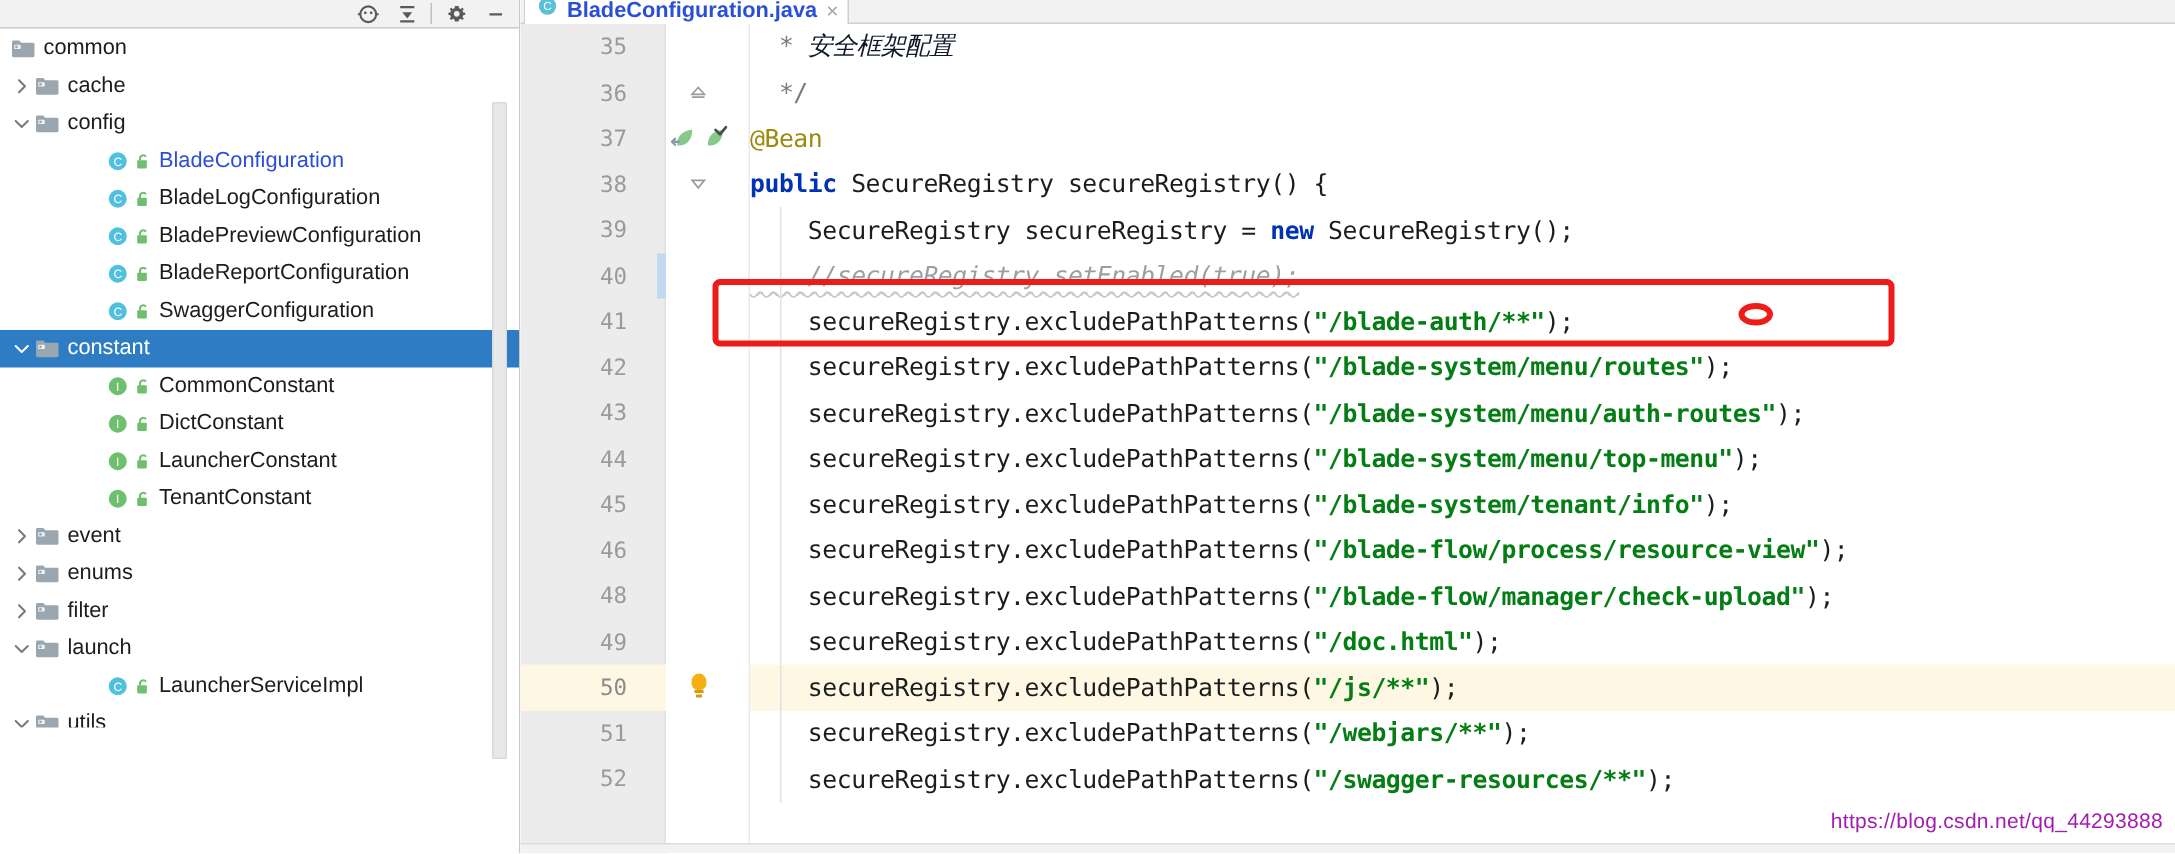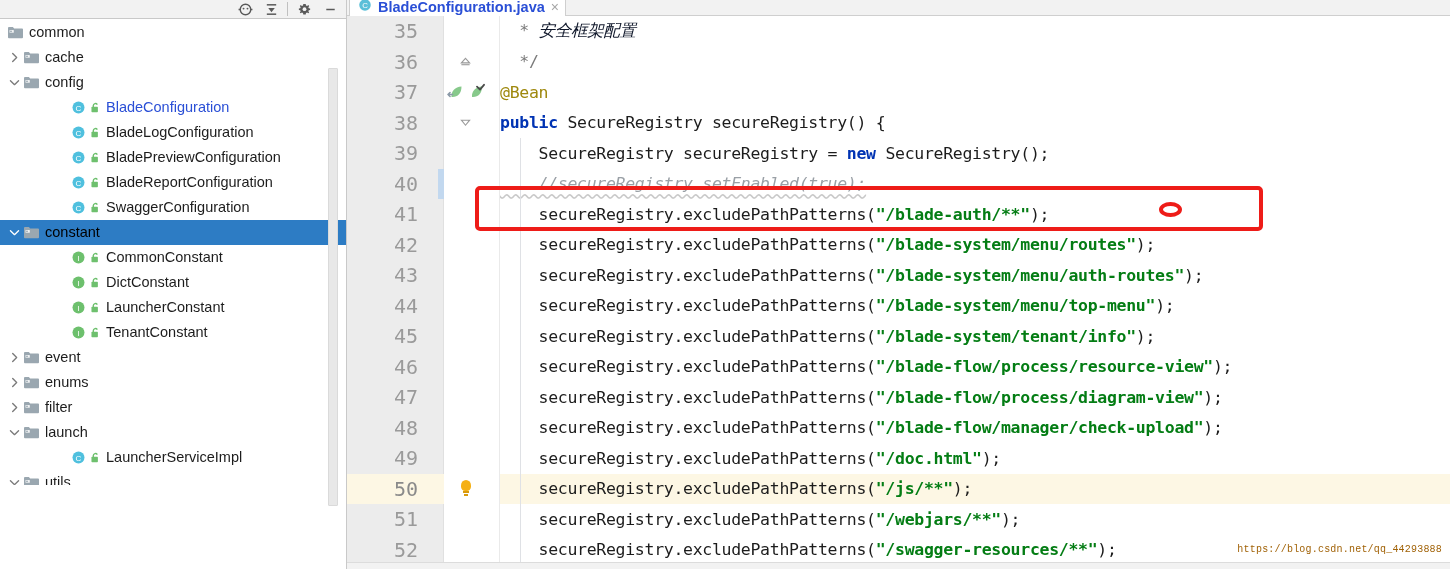--- a/index.html
+++ b/index.html
@@ -44,21 +44,21 @@
   }
   .trow {
     position: relative;
     height: 25px;
     display: flex; align-items: center;
     white-space: nowrap;
     font-size: 14.5px;
     color: #1c1c1c;
     padding-left: 6px;
   }
-  .trow.selected { background: #2d7cc4; color: #000000; }
+  .trow.selected { background: #2d7cc4; color: #ffffff; }
   .twist {
     width: 16px; height: 16px; flex: 0 0 16px;
     display: flex; align-items: center; justify-content: center;
     color: #7a7a7a;
     font-size: 10px;
   }
   .trow.selected .twist { color: #ffffff; }
   .twist svg { display: block; }
   .spacer16 { width: 16px; flex: 0 0 16px; }
   .ficon { width: 18px; flex: 0 0 18px; display:flex; align-items:center; justify-content:center; margin-right: 5px;}
@@ -152,21 +152,21 @@
   }
   .code-bg {
     position: absolute; left: 153px; top: 0; right: 0; height: 100%;
   }
   .lnum {
     position: relative;
     width: 84px; flex: 0 0 84px;
     text-align: right;
     padding-right: 13px;
     font-family: "DejaVu Sans Mono", monospace;
-    font-size: 20px;
+    font-size: 15px;
     color: #9a9a9a;
   }
   .cline.hl .lnum { color: #8a8a8a; }
   .gut-mark {
     position: relative;
     width: 69px; flex: 0 0 69px;
     display: flex; align-items: center; justify-content: center;
     gap: 2px;
   }
   .ctext {
@@ -243,23 +243,23 @@
     width: 4px; height: 2px; background: #d89a0d;
   }
 
   
   .bean { position: relative; width: 18px; height: 18px; }
 
   
   #watermark {
     position: absolute;
     right: 8px; bottom: 14px;
-    font-size: 10px;
-    color: #a16207;
-    font-family: Liberation Mono, monospace;
+    font-size: 14px;
+    color: #a21caf;
+    font-family: Liberation Sans, sans-serif;
     letter-spacing: 0.2px;
   }
   #bottom-strip {
     position: absolute; left: 0; right: 0; bottom: 0;
     height: 7px; background: #f2f2f2;
     border-top: 1px solid #dcdcdc;
   }
 </style>
 </head>
 <body>
@@ -783,28 +783,20 @@
             <div class="ln-bg"></div>
             <div class="code-bg"></div>
             <div class="lnum">46</div>
             <div class="gut-mark"></div>
             <div class="ctext"><span class="">    secureRegistry.excludePathPatterns(</span><span class="str">"/blade-flow/process/resource-view"</span><span class="">);</span></div>
             <div class="iguide"></div>
           </div>
           <div class="cline">
             <div class="ln-bg"></div>
             <div class="code-bg"></div>
-            <div class="lnum">47</div>
-            <div class="gut-mark"></div>
-            <div class="ctext"><span class="">    secureRegistry.excludePathPatterns(</span><span class="str">"/blade-flow/process/diagram-view"</span><span class="">);</span></div>
-            <div class="iguide"></div>
-          </div>
-          <div class="cline">
-            <div class="ln-bg"></div>
-            <div class="code-bg"></div>
             <div class="lnum">48</div>
             <div class="gut-mark"></div>
             <div class="ctext"><span class="">    secureRegistry.excludePathPatterns(</span><span class="str">"/blade-flow/manager/check-upload"</span><span class="">);</span></div>
             <div class="iguide"></div>
           </div>
           <div class="cline">
             <div class="ln-bg"></div>
             <div class="code-bg"></div>
             <div class="lnum">49</div>
             <div class="gut-mark"></div>

